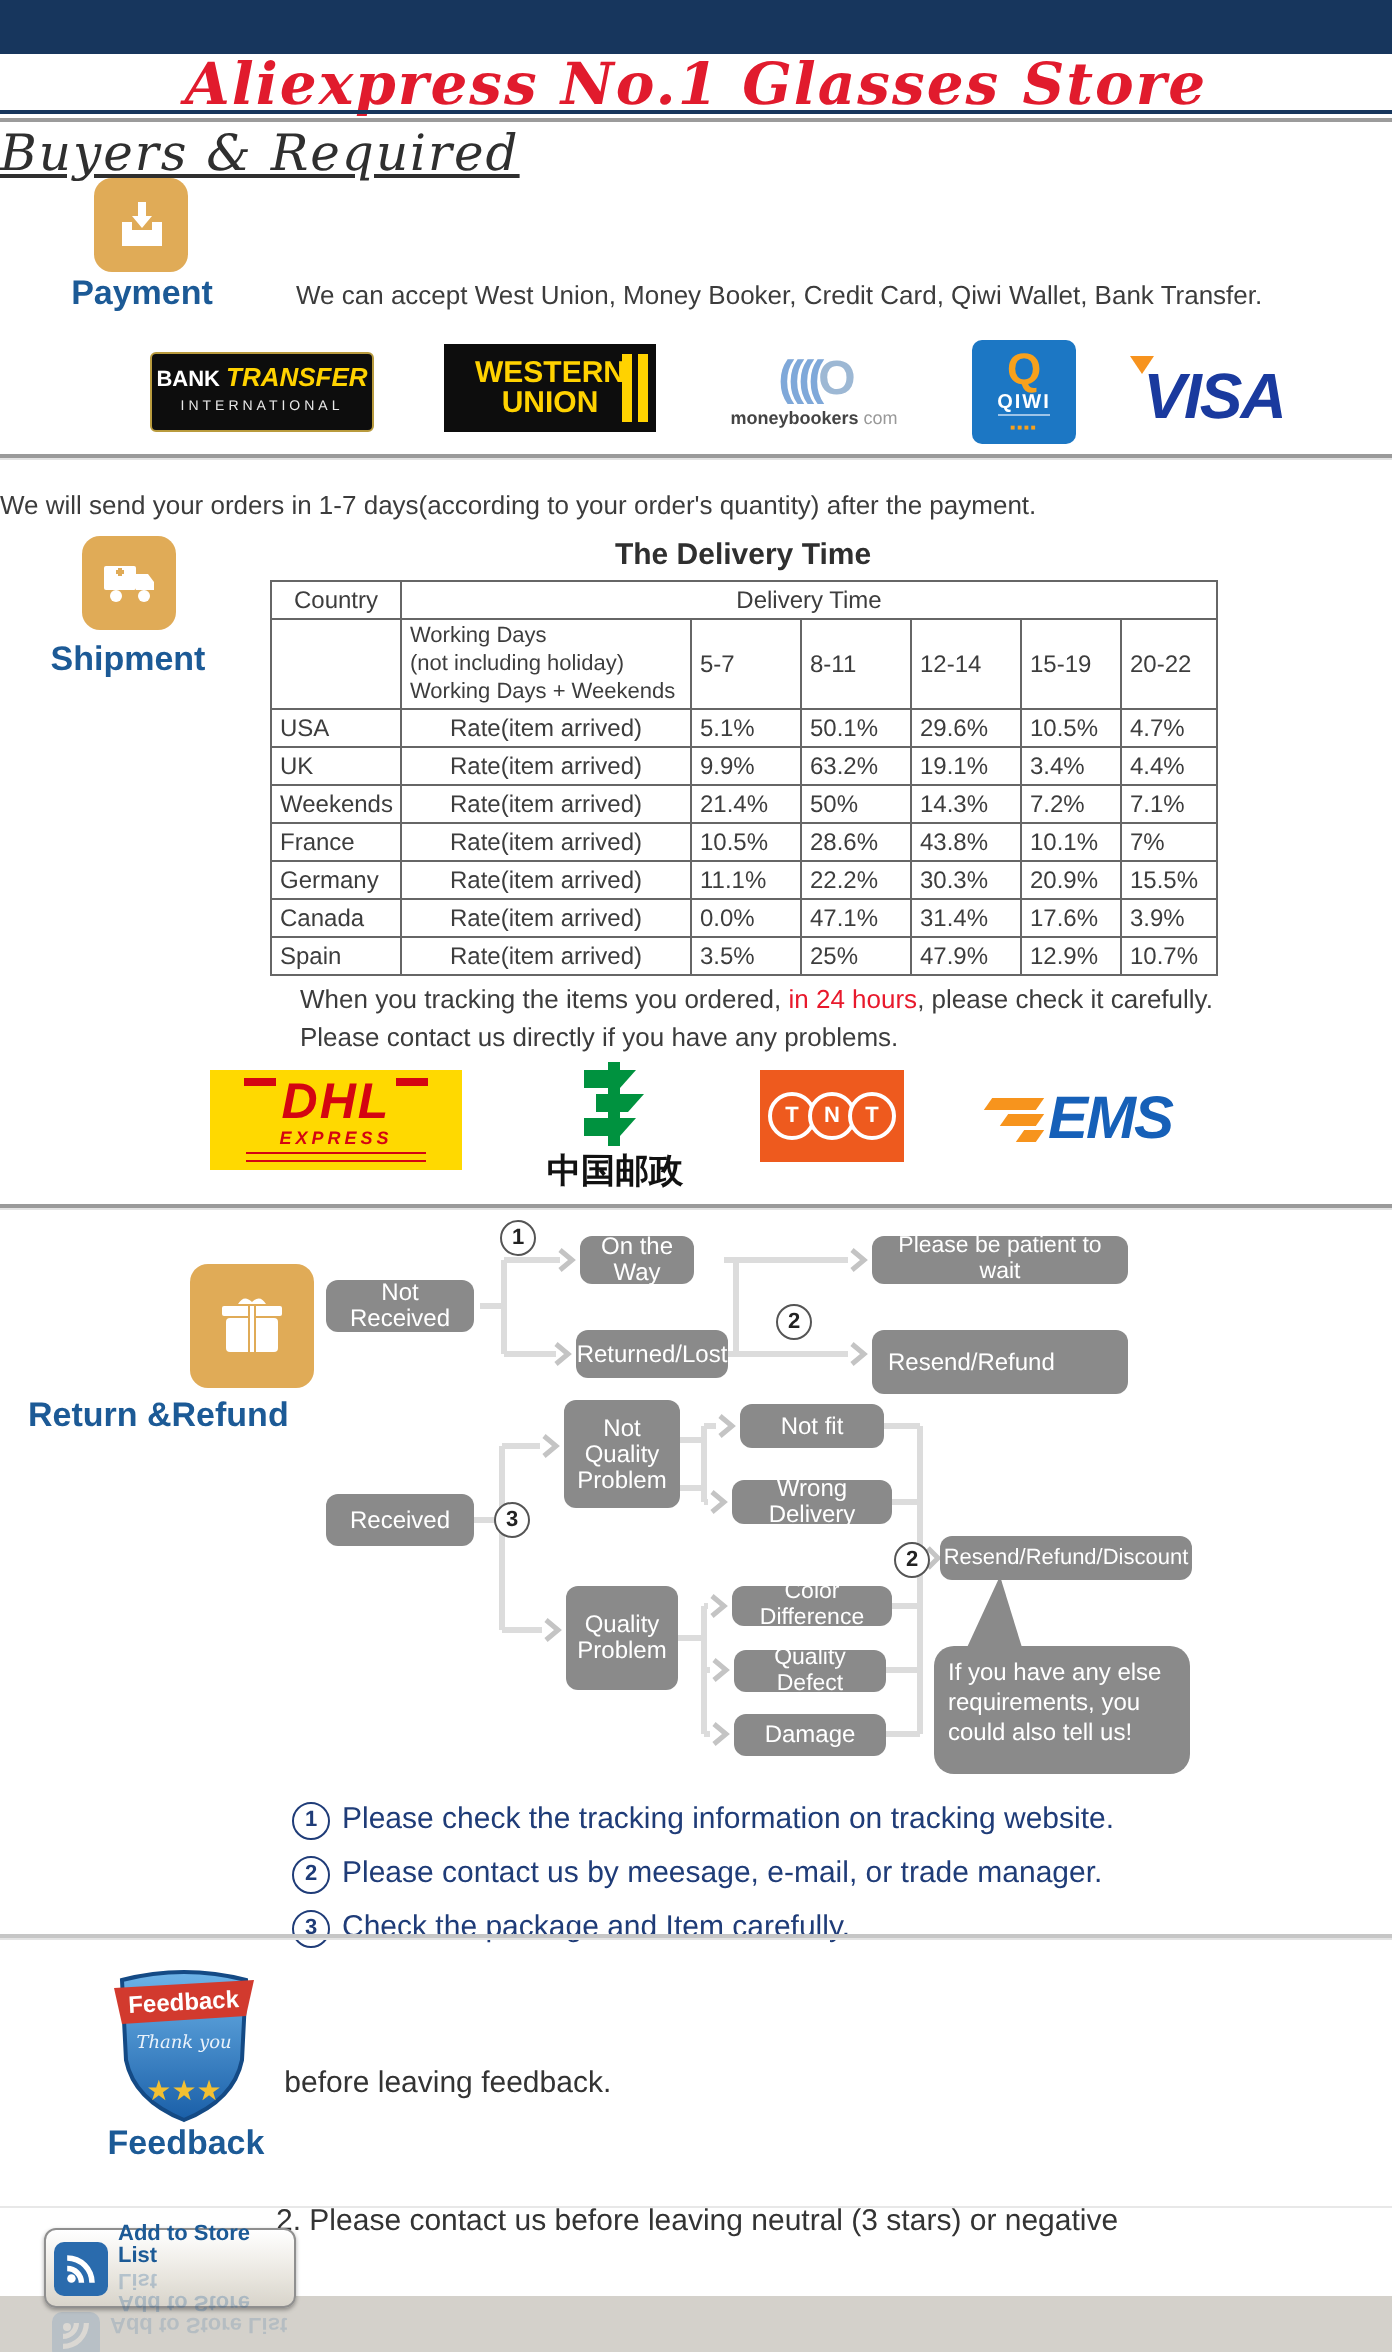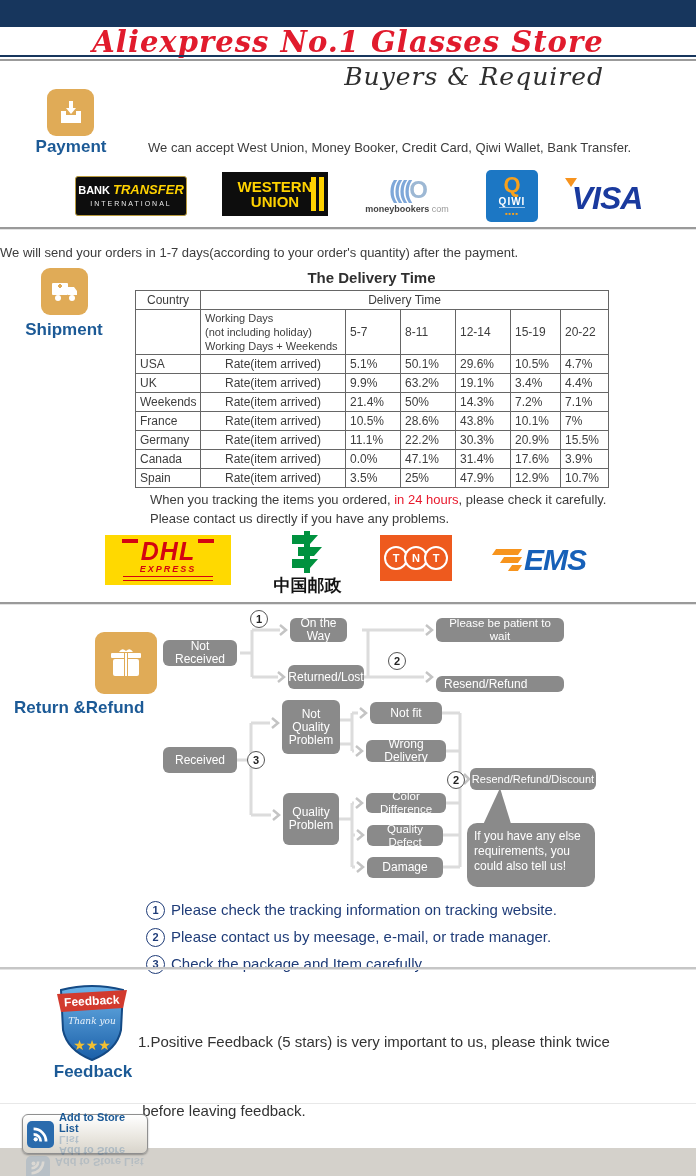--- a/index.html
+++ b/index.html
@@ -7,23 +7,23 @@
         font-family:"Liberation Sans", sans-serif;color:#333;}
   .abs{position:absolute;}
 
   
   .topbar{left:0;top:0;width:696px;height:27px;background:#17365d;}
   .store-title{left:0;top:28px;width:696px;text-align:center;
       font-family:"DejaVu Serif", serif;font-style:italic;font-weight:bold;
       font-size:29px;color:#e11b2d;letter-spacing:1px;line-height:29px;}
   .rule-navy{left:0;top:55px;width:696px;height:2px;background:#17365d;}
   .rule-gray{left:0;top:59px;width:696px;height:2px;background:#9b9b9b;}
-  .subtitle{left:0;top:62px;width:604px;text-align:right;
+  .subtitle{left:0;top:62px;width:604px;text-align:left;
       font-family:"DejaVu Serif", serif;font-style:italic;
-      font-size:25px;color:#2f2f2f;letter-spacing:1px;}
+      font-size:25px;color:#2f2f2f;letter-spacing:1px;text-decoration:underline;}
 
   
   .icon-tile{background:#e0ab57;border-radius:9px;display:flex;align-items:center;justify-content:center;}
   .side-label{font-size:17px;font-weight:bold;color:#1c5a96;}
 
   .body-text{font-size:13px;color:#3c3c3c;line-height:19px;}
   .divider{left:0;width:696px;height:0;border-top:2px solid #9a9a9a;border-bottom:1px solid #e3e3e3;}
 
   
   .logo{display:flex;align-items:center;justify-content:center;}
@@ -340,21 +340,21 @@
         <polyline points="357,254 363,259 357,264"></polyline>
         <polyline points="464,166 469,171 464,176"></polyline>
       </g>
       <polygon points="482,219 512,219 500,180" fill="#8a8a8a"></polygon>
     </svg>
 
     <div class="flow-box" style="left:163px;top:32px;width:74px;height:26px;">Not Received</div>
     <div class="flow-box" style="left:290px;top:10px;width:57px;height:24px;">On the Way</div>
     <div class="flow-box" style="left:288px;top:57px;width:76px;height:24px;">Returned/Lost</div>
     <div class="flow-box" style="left:436px;top:10px;width:128px;height:24px;font-size:11.5px;">Please be patient to wait</div>
-    <div class="flow-box" style="left:436px;top:57px;width:128px;height:16px;justify-content:flex-start;padding-left:8px;margin-top:11px;">Resend/Refund</div>
+    <div class="flow-box" style="left:436px;top:57px;width:128px;height:32px;justify-content:flex-start;padding-left:8px;">Resend/Refund</div>
 
     <div class="flow-box" style="left:163px;top:139px;width:74px;height:26px;">Received</div>
     <div class="flow-box" style="left:282px;top:92px;width:58px;height:54px;">Not Quality Problem</div>
     <div class="flow-box" style="left:370px;top:94px;width:72px;height:22px;">Not fit</div>
     <div class="flow-box" style="left:366px;top:132px;width:80px;height:22px;">Wrong Delivery</div>
     <div class="flow-box" style="left:283px;top:185px;width:56px;height:52px;">Quality Problem</div>
     <div class="flow-box" style="left:366px;top:185px;width:80px;height:20px;font-size:11.5px;">Color Difference</div>
     <div class="flow-box" style="left:367px;top:217px;width:76px;height:21px;font-size:11.5px;">Quality Defect</div>
     <div class="flow-box" style="left:367px;top:249px;width:76px;height:21px;">Damage</div>
     <div class="flow-box" style="left:470px;top:160px;width:126px;height:22px;font-size:11px;">Resend/Refund/Discount</div>
@@ -395,21 +395,20 @@
       <path d="M8 8 Q39 0 70 8 L68 48 Q64 68 39 78 Q14 68 10 48 Z" fill="url(#shieldg)" stroke="#144a85" stroke-width="2"></path>
       <path d="M4 12 L74 8 L70 26 L8 30 Z" fill="#d23a2e"></path>
       <text x="39" y="23" text-anchor="middle" font-size="12" font-weight="bold" fill="#ffffff" transform="rotate(-3 39 23)">Feedback</text>
       <text x="39" y="42" text-anchor="middle" font-size="9" font-style="italic" fill="#e9f2fb" font-family="DejaVu Serif, serif">Thank you</text>
       <text x="39" y="68" text-anchor="middle" font-size="14" fill="#f3c032">★★★</text>
     </svg>
   </div>
   <div class="abs side-label" style="left:48px;top:1062px;width:90px;text-align:center;">Feedback</div>
 
   <div class="abs fb-text" style="left:138px;top:984px;width:520px;">
-    <div>1.Positive Feedback (5 stars) is very important to us, please think twice</div>
     <div> before leaving feedback.</div>
     <div>2. Please contact us before leaving neutral (3 stars) or negative</div>
     
     
   </div>
 
   <div class="abs" style="left:0;top:1103px;width:696px;height:1px;background:#e8e8e8;"></div>
   <div class="abs bottom-band"></div>
 
   <div class="abs btn-reflection">

